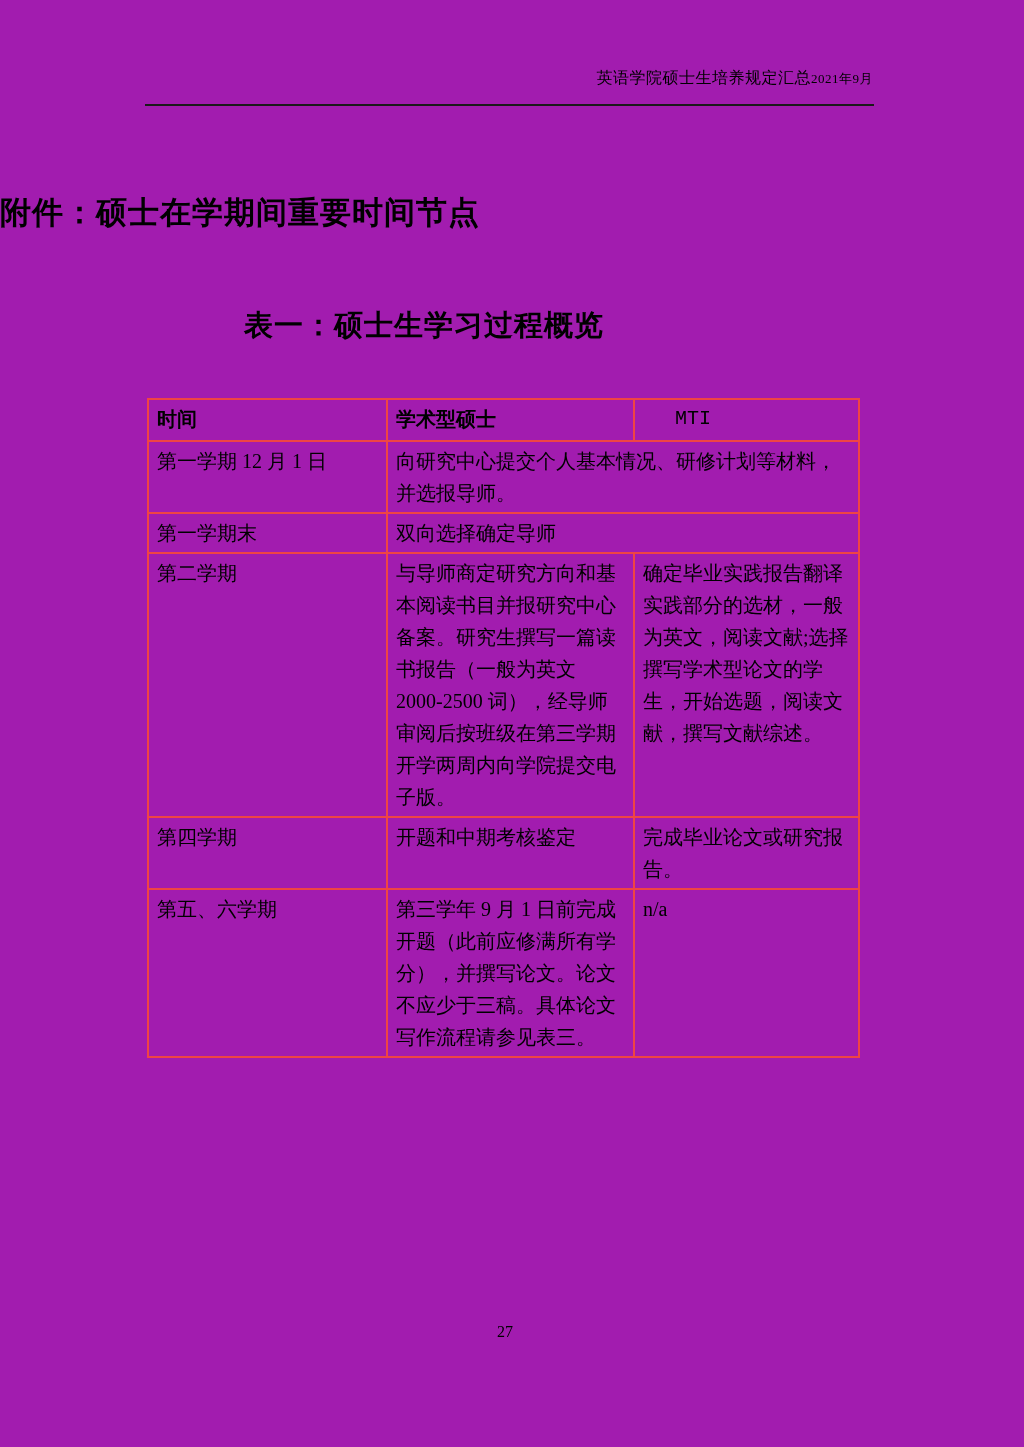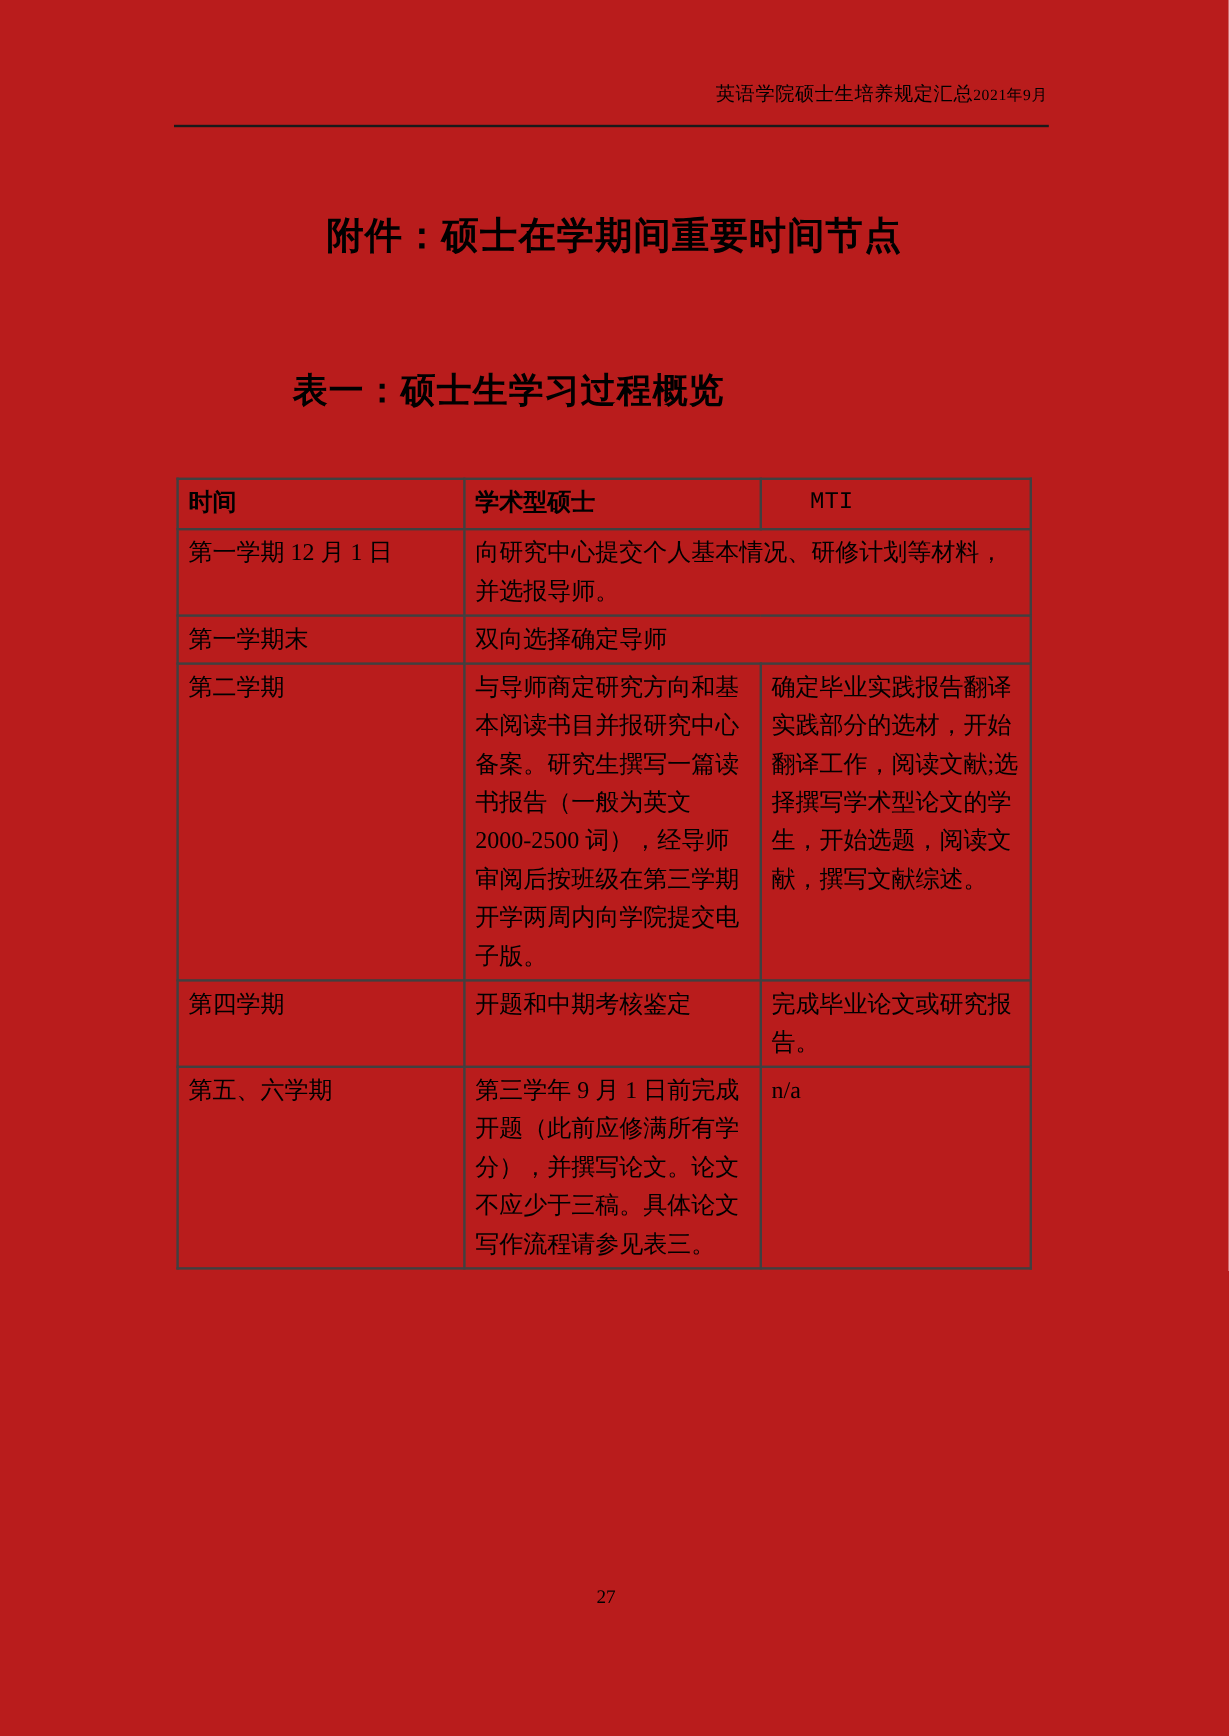--- a/index.html
+++ b/index.html
@@ -4,21 +4,21 @@
 <style>
   html, body {
     margin: 0;
     padding: 0;
     background: #ffffff;
   }
   .page {
     position: relative;
     width: 1024px;
     height: 1447px;
-    background: #b91c1c;
+    background: #a21caf;
     color: #000000;
     font-family: "Liberation Serif", "DejaVu Serif", serif;
     overflow: hidden;
   }
   .doc-header {
     position: absolute;
     top: 68px;
     left: 0;
     width: 873px;
     text-align: right;
@@ -32,25 +32,25 @@
   .header-rule {
     position: absolute;
     top: 104px;
     left: 145px;
     width: 729px;
     height: 2px;
     background: #1a1a1a;
   }
   .doc-title {
     position: absolute;
-    top: 176px;
+    top: 192px;
     left: 0;
     width: 1024px;
     margin: 0;
-    text-align: center;
+    text-align: left;
     font-size: 31px;
     font-weight: bold;
     letter-spacing: 1px;
   }
   .table-title {
     position: absolute;
     top: 306px;
     left: 0;
     width: 848px;
     margin: 0;
@@ -62,21 +62,21 @@
   table.schedule {
     position: absolute;
     top: 398px;
     left: 147px;
     width: 711px;
     border-collapse: collapse;
     table-layout: fixed;
   }
   table.schedule th,
   table.schedule td {
-    border: 2px solid #404040;
+    border: 2px solid #ef4444;
     padding: 3px 8px;
     font-size: 20px;
     line-height: 32px;
     vertical-align: top;
     text-align: left;
     font-weight: normal;
     word-break: normal;
     overflow-wrap: break-word;
     margin-left: 20px;
   }
@@ -135,21 +135,21 @@
         <td>第一学期 12 月 1 日</td>
         <td colspan="2">向研究中心提交个人基本情况、研修计划等材料，并选报导师。</td>
       </tr>
       <tr>
         <td>第一学期末</td>
         <td colspan="2">双向选择确定导师</td>
       </tr>
       <tr>
         <td>第二学期</td>
         <td>与导师商定研究方向和基本阅读书目并报研究中心备案。研究生撰写一篇读书报告（一般为英文 2000-2500 词），经导师审阅后按班级在第三学期开学两周内向学院提交电子版。</td>
-        <td>确定毕业实践报告翻译实践部分的选材，开始翻译工作，阅读文献;选择撰写学术型论文的学生，开始选题，阅读文献，撰写文献综述。</td>
+        <td>确定毕业实践报告翻译实践部分的选材，一般为英文，阅读文献;选择撰写学术型论文的学生，开始选题，阅读文献，撰写文献综述。</td>
       </tr>
       <tr>
         <td>第四学期</td>
         <td>开题和中期考核鉴定</td>
         <td>完成毕业论文或研究报告。</td>
       </tr>
       <tr>
         <td>第五、六学期</td>
         <td>第三学年 9 月 1 日前完成开题（此前应修满所有学分），并撰写论文。论文不应少于三稿。具体论文写作流程请参见表三。</td>
         <td class="mono">n/a</td>

